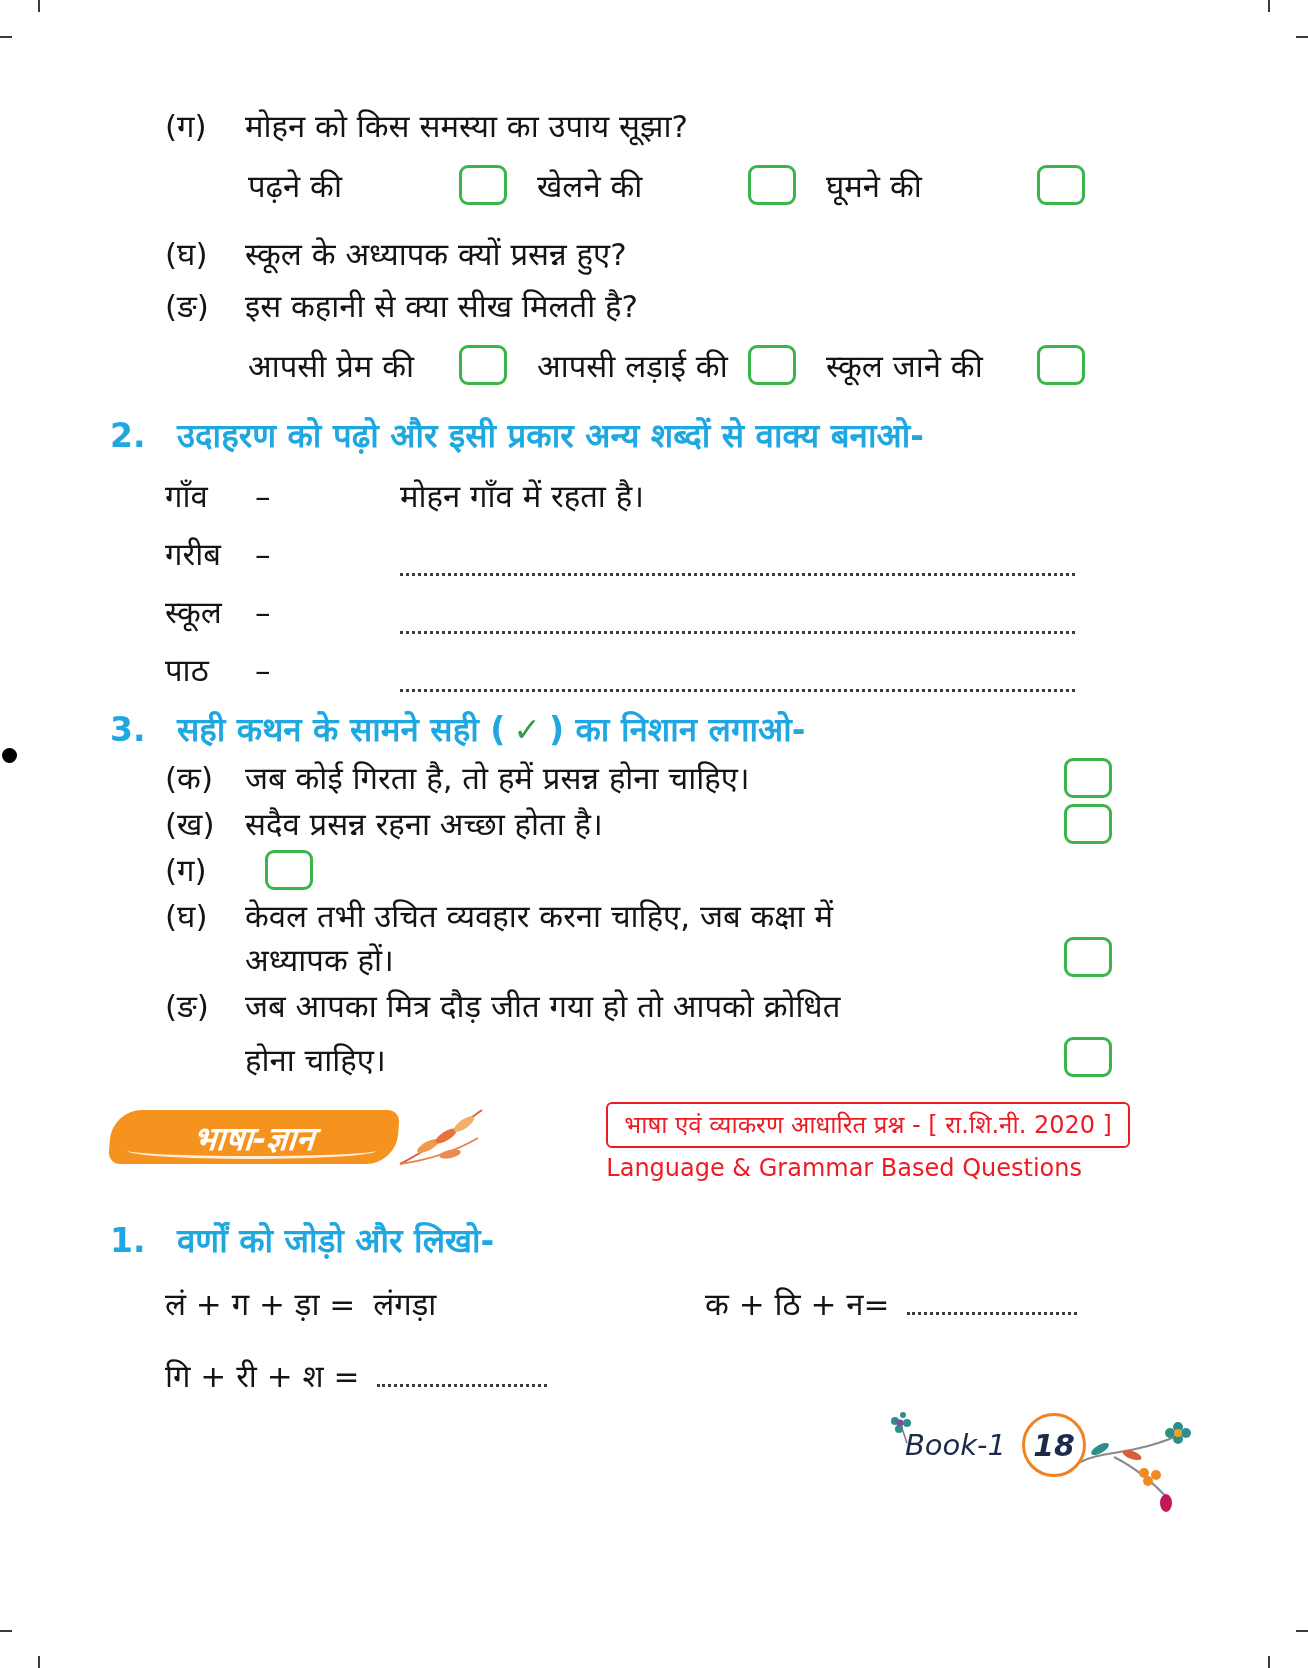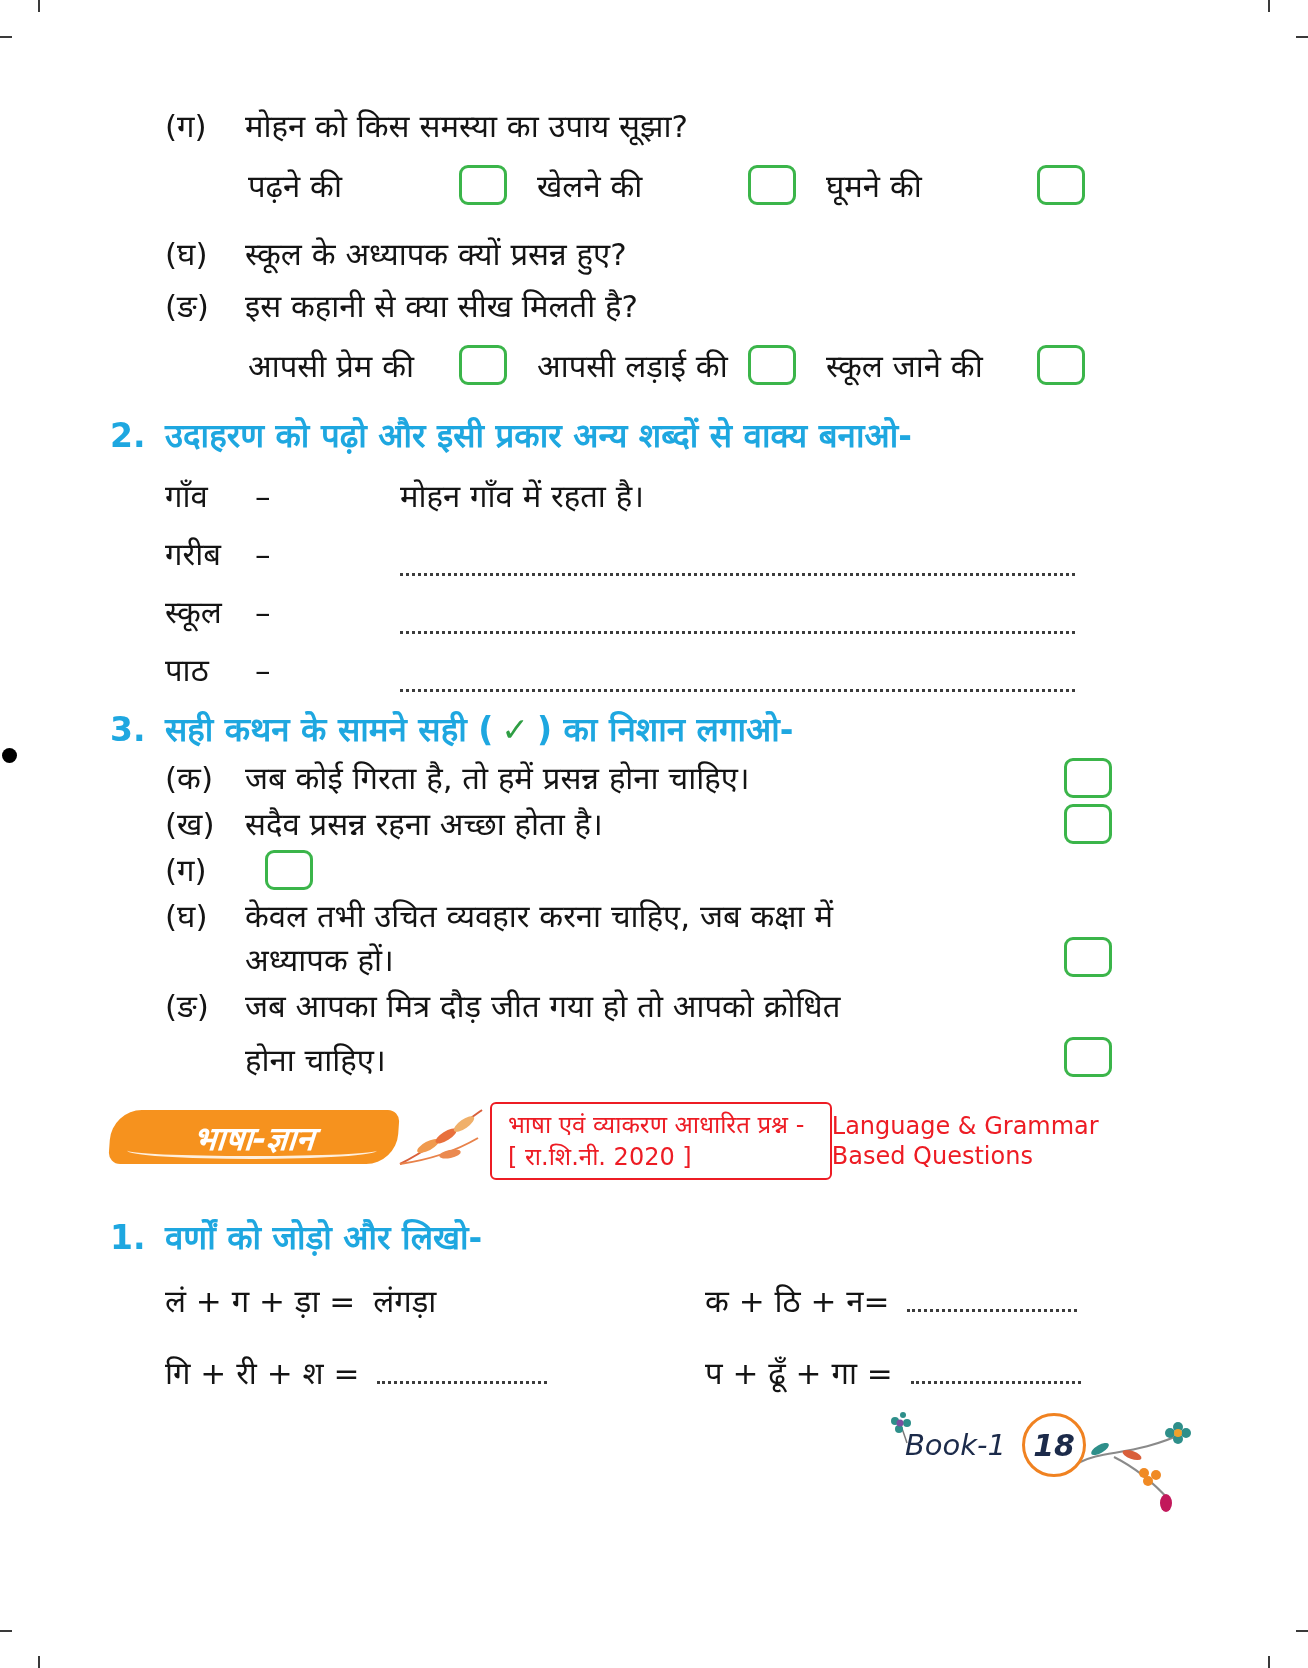--- a/index.html
+++ b/index.html
@@ -23,21 +23,21 @@
   .q-label{width:80px;flex:none;margin-left:55px;}
   .q-text{flex:1;}
   .opt-row{display:flex;margin:16px 45px 26px 138px;}
   .opt{flex:1;display:flex;align-items:center;justify-content:space-between;font-size:31px;padding-right:30px;}
   .opt:last-child{padding-right:0;}
   .chk{width:42px;height:34px;border:3px solid #3bb54a;border-radius:9px;background:#fff;flex:none;display:inline-block;}
 
   
   .sec-heading{display:flex;font-size:33px;font-weight:bold;color:#1ea7e0;line-height:48px;margin-top:8px;}
   .sec-num{width:55px;flex:none;}
-  .sec-title{flex:1;}
+  .sec-title{flex:1;margin-left:12px;}
   .tick{color:#2f9e44;padding:0 8px;}
 
   
   .ex2-row{display:grid;grid-template-columns:90px 145px 1fr;margin:14px 55px 0 55px;font-size:31px;line-height:44px;align-items:end;}
   .dotline{border-bottom:3px dotted #3c3c3c;height:36px;display:block;}
 
   
   .ex3-heading{margin-top:14px;}
   .ex3-item{display:flex;margin-left:55px;font-size:31px;line-height:44px;margin-top:2px;}
   .ex3-label{width:80px;flex:none;}
@@ -50,21 +50,21 @@
 
   
   .lang-row{display:flex;justify-content:space-between;align-items:flex-start;margin-top:20px;}
   .badge-wrap{display:flex;align-items:center;position:relative;}
   .badge{position:relative;min-width:236px;height:54px;background:#f6921e;border-radius:30px 12px 30px 12px;
     display:flex;align-items:center;justify-content:center;color:#fff;font-size:33px;font-weight:bold;
     font-style:italic;transform:skewX(-4deg);padding:0 26px;}
   .badge::after{content:"";position:absolute;left:18px;right:20px;bottom:5px;height:14px;
     border-bottom:3px solid rgba(255,255,255,.85);border-radius:50%;}
   .leaf-svg{margin-left:-4px;}
-  .notes{display:flex;flex-direction:row;align-items:center;}
+  .notes{display:flex;flex-direction:column;align-items:flex-start;gap:5px;}
   .note-box{border:2px solid #ed1c24;border-radius:6px;color:#ed1c24;font-size:24px;padding:5px 16px;line-height:32px;}
   .note-en{color:#ed1c24;font-size:24px;line-height:30px;}
 
   
   .ex1-heading{margin-top:34px;}
   .ex1-grid{display:grid;grid-template-columns:540px 1fr;margin:16px 0 0 55px;row-gap:26px;font-size:31px;line-height:46px;}
   .ex1-cell{display:flex;align-items:baseline;gap:18px;}
   .dotshort{border-bottom:3px dotted #3c3c3c;width:170px;height:28px;display:inline-block;flex:none;}
 
   
@@ -242,24 +242,20 @@
         <div class="ex1-cell">
           <span>लं + ग + ड़ा =</span>
           <span>लंगड़ा</span>
         </div>
         <div class="ex1-cell">
           <span>क + ठि + न=</span>
           <span class="dotshort"></span>
         </div>
         <div class="ex1-cell">
           <span>गि + री + श =</span>
-          <span class="dotshort"></span>
-        </div>
-        <div class="ex1-cell">
-          <span>प + ढूँ + गा =</span>
           <span class="dotshort"></span>
         </div>
       </div>
     </section>
 
   </div>
 
   <div class="footer">
     <svg class="flower-small" width="44" height="48" viewBox="0 0 44 48">
       <path d="M22 44 Q18 32 15 24" stroke="#7a7a7a" fill="none" stroke-width="1.5"></path>

